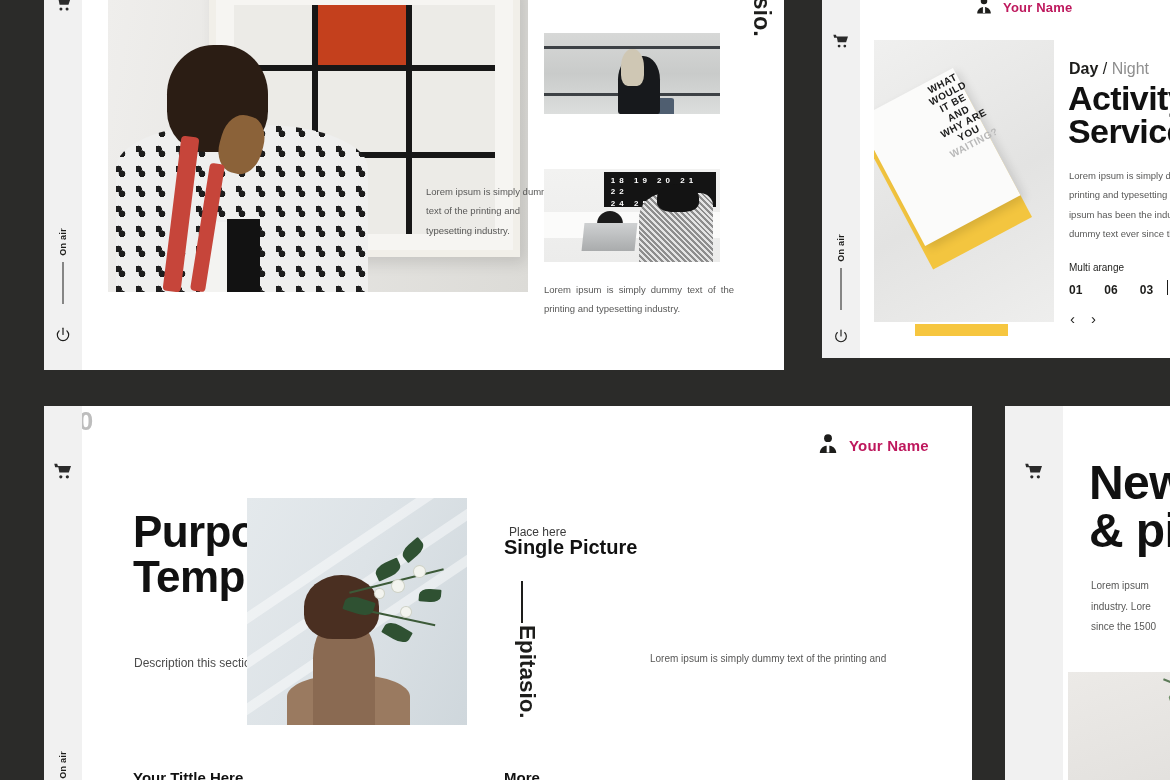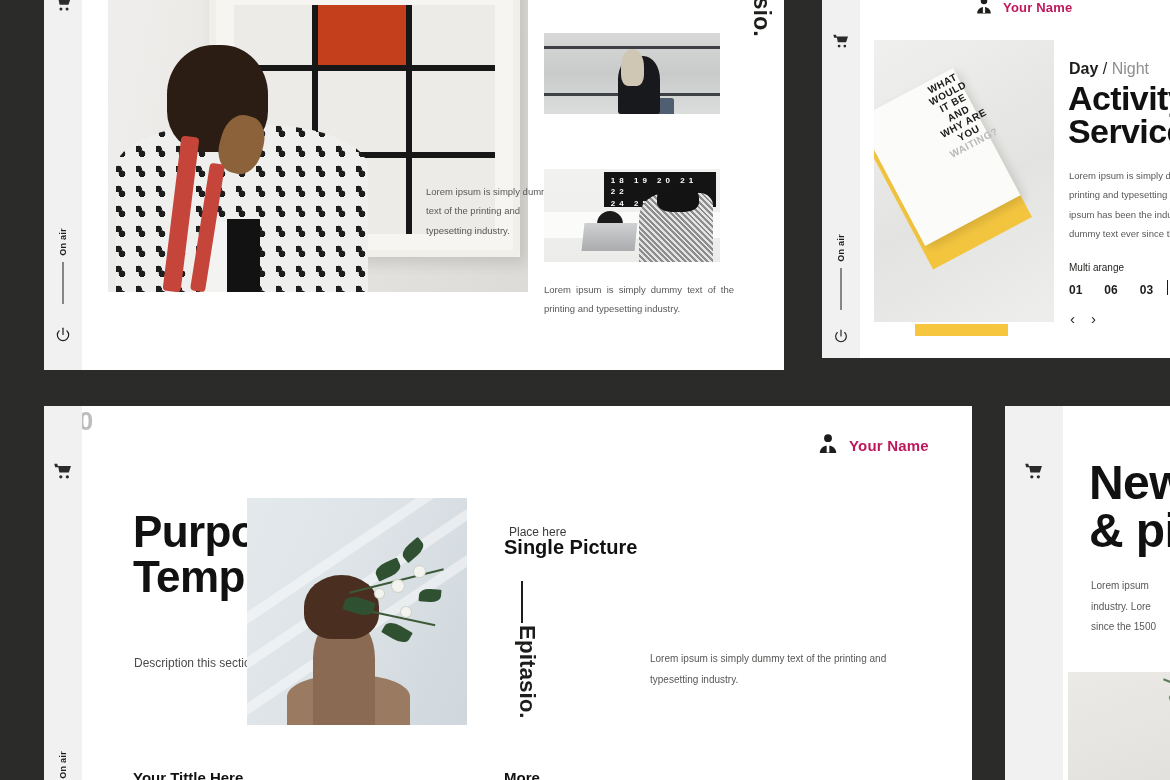--- a/index.html
+++ b/index.html
@@ -400,21 +400,20 @@
 
     <div class="thin-rule" style="left:477px; top:175px; width:1.5px; height:42px;"></div>
     <div class="vert-brand" style="left:470px; top:220px; font-size:22px;">Epitasio.</div>
 
     <div class="bignum" style="left:606px; top:202px; font-size:26px;">
       <span class="a">7/</span><span class="b">30</span>
     </div>
 
     <div style="position:absolute; left:606px; top:243px; width:320px;">
       <div class="body-txt just" style="font-size:10px;">Lorem  ipsum  is  simply  dummy  text  of  the  printing  and</div>
-      <div class="body-txt" style="font-size:10px;">typesetting industry.</div>
     </div>
 
     <div style="position:absolute; left:89px; top:363px; font-family:'Liberation Sans Narrow','Liberation Sans',sans-serif; font-weight:700; font-size:15px; color:#111;">Your Tittle Here</div>
     <div style="position:absolute; left:460px; top:363px; font-family:'Liberation Sans Narrow','Liberation Sans',sans-serif; font-weight:700; font-size:15px; color:#111;">More</div>
   </div>
 
   <div class="slide" style="left:1005px; top:406px; width:280px; height:400px;">
 
     <div class="railbar" style="width:58px;">
       <div class="rail-cart" style="top:57px;">

